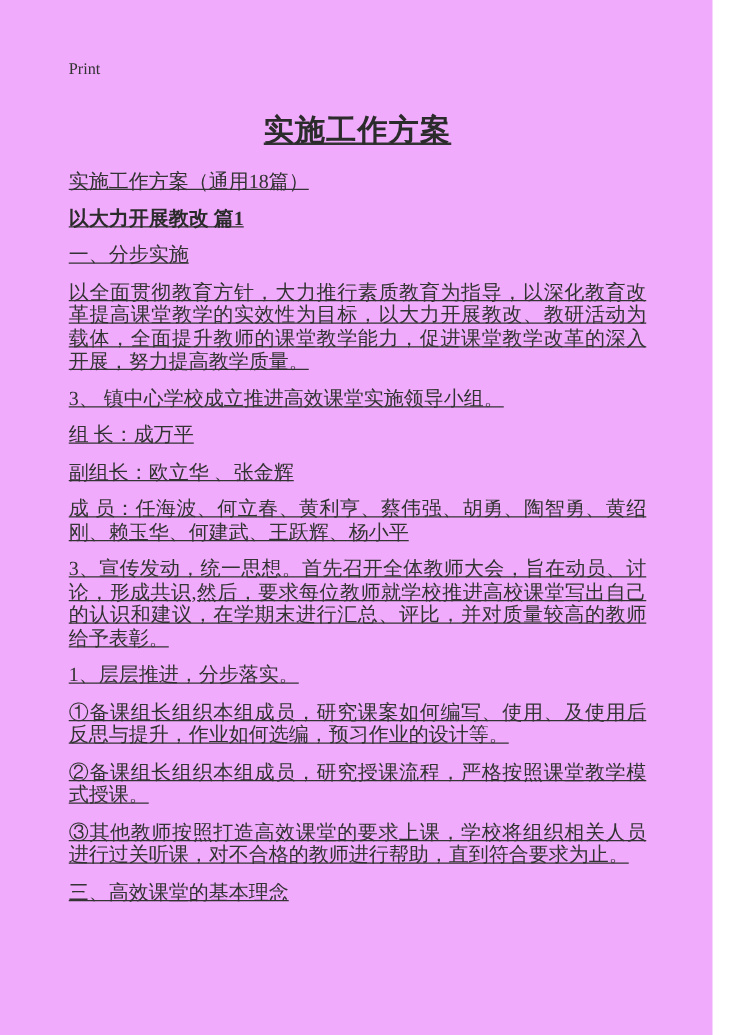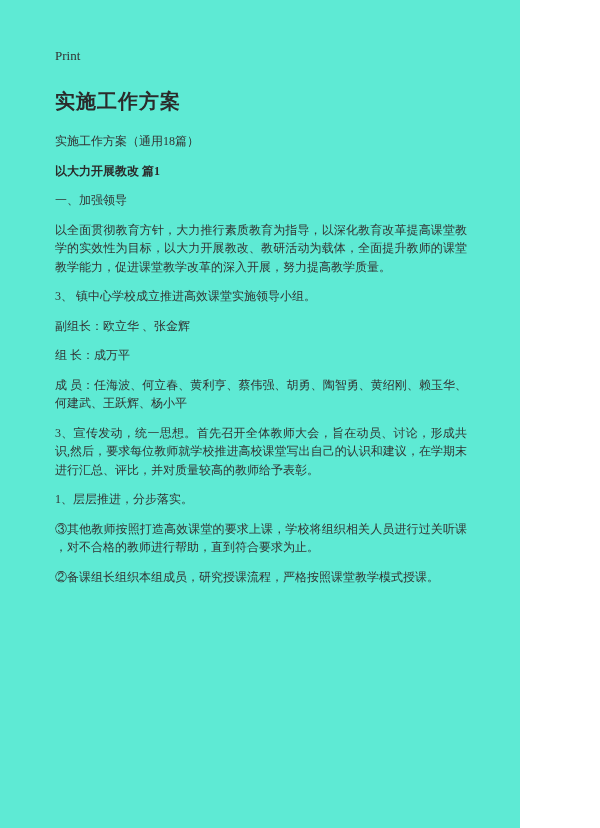--- a/index.html
+++ b/index.html
@@ -7,41 +7,43 @@
     width: 600px;
     height: 828px;
     background: #ffffff;
     overflow: hidden;
   }
   body {
     font-family: "Liberation Serif", "DejaVu Serif", serif;
     color: #333333;
   }
   .page {
-    width: 520px;
+    width: 570px;
     height: 828px;
     padding: 46px 53px 0 55px;
-    background: #5eead4;
+    background: #f0abfc;
+    text-decoration: underline;
   }
   .print-label {
     font-size: 13px;
     line-height: 15px;
     color: #333333;
     cursor: pointer;
     display: inline-block;
   }
   .doc-title {
-    font-size: 20px;
+    font-size: 24px;
     font-weight: bold;
+    text-align: center;
     color: #2b2b2b;
     margin: 24px 0 17px 0;
     letter-spacing: 1px;
   }
   .line {
-    font-size: 12px;
+    font-size: 16px;
     line-height: 18.5px;
     margin: 0 0 11px 0;
     text-align: justify;
     word-break: break-all;
     line-break: anywhere;
     color: #333333;
   }
   .bold {
     font-weight: bold;
     color: #2b2b2b;
@@ -52,23 +54,25 @@
 
 <div class="page">
   <span class="print-label">Print</span>
 
   <h1 class="doc-title">实施工作方案</h1>
 
   <p class="line">实施工作方案（通用18篇）</p>
 
   <p class="line bold">以大力开展教改 篇1</p>
 
-  <p class="line">一、加强领导</p>
+  <p class="line">一、分步实施</p>
   <p class="line">以全面贯彻教育方针，大力推行素质教育为指导，以深化教育改革提高课堂教学的实效性为目标，以大力开展教改、教研活动为载体，全面提升教师的课堂教学能力，促进课堂教学改革的深入开展，努力提高教学质量。</p>
   <p class="line">3、 镇中心学校成立推进高效课堂实施领导小组。</p>
+  <p class="line">组 长：成万平</p>
   <p class="line">副组长：欧立华 、张金辉</p>
-  <p class="line">组 长：成万平</p>
   <p class="line">成 员：任海波、何立春、黄利亨、蔡伟强、胡勇、陶智勇、黄绍刚、赖玉华、何建武、王跃辉、杨小平</p>
   <p class="line">3、宣传发动，统一思想。首先召开全体教师大会，旨在动员、讨论，形成共识,然后，要求每位教师就学校推进高校课堂写出自己的认识和建议，在学期末进行汇总、评比，并对质量较高的教师给予表彰。</p>
   <p class="line">1、层层推进，分步落实。</p>
+  <p class="line">①备课组长组织本组成员，研究课案如何编写、使用、及使用后反思与提升，作业如何选编，预习作业的设计等。</p>
+  <p class="line">②备课组长组织本组成员，研究授课流程，严格按照课堂教学模式授课。</p>
   <p class="line">③其他教师按照打造高效课堂的要求上课，学校将组织相关人员进行过关听课，对不合格的教师进行帮助，直到符合要求为止。</p>
-  <p class="line">②备课组长组织本组成员，研究授课流程，严格按照课堂教学模式授课。</p>
+  <p class="line">三、高效课堂的基本理念</p>
 </div>
 
 </body></html>

